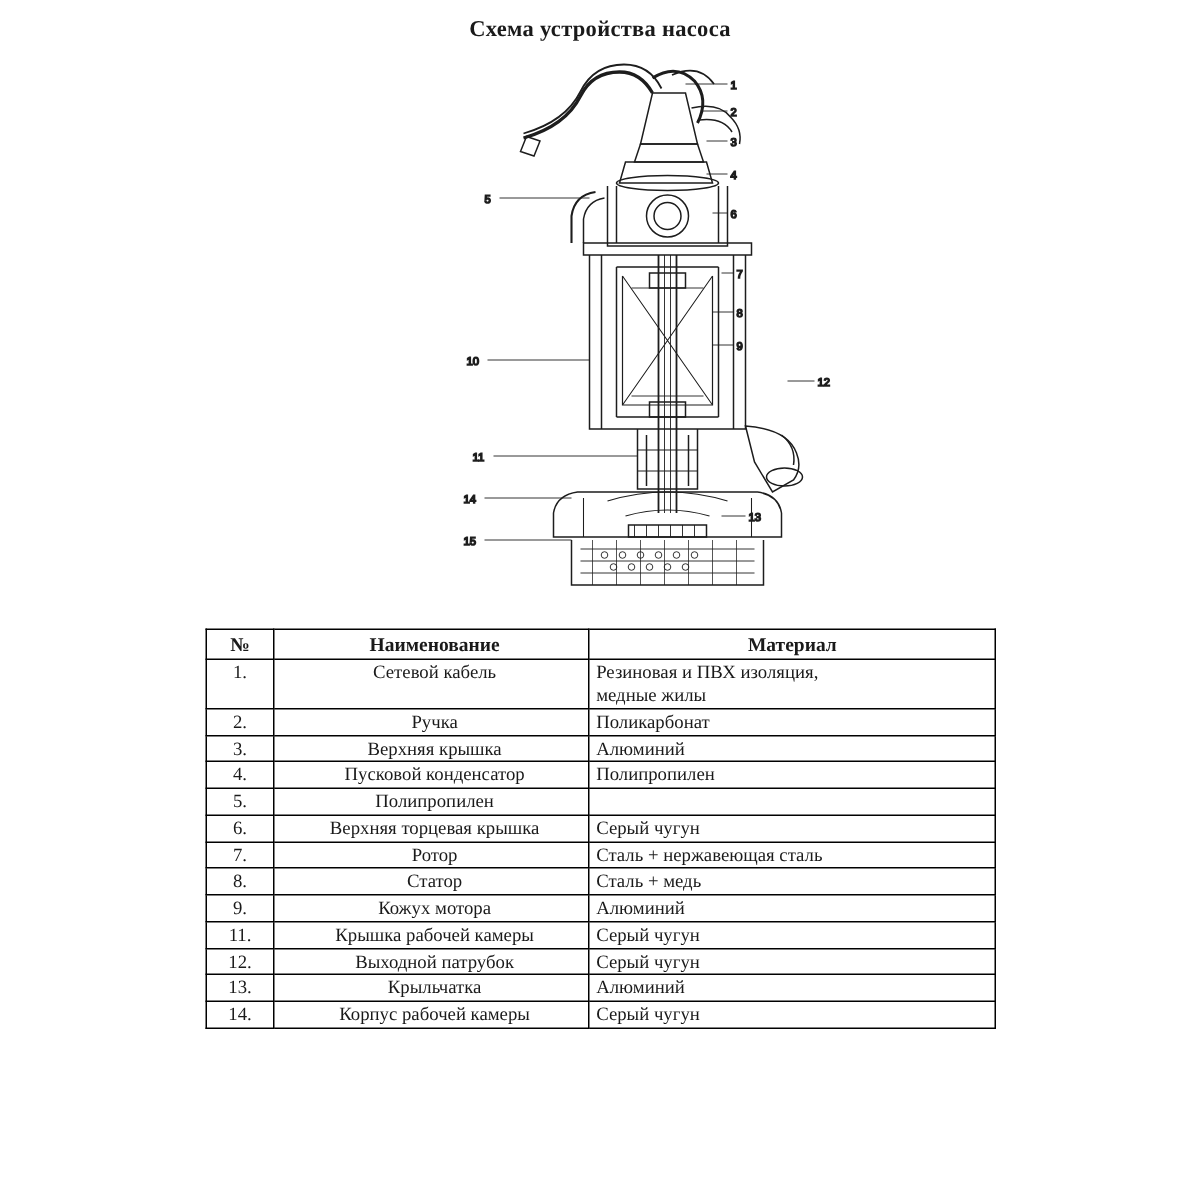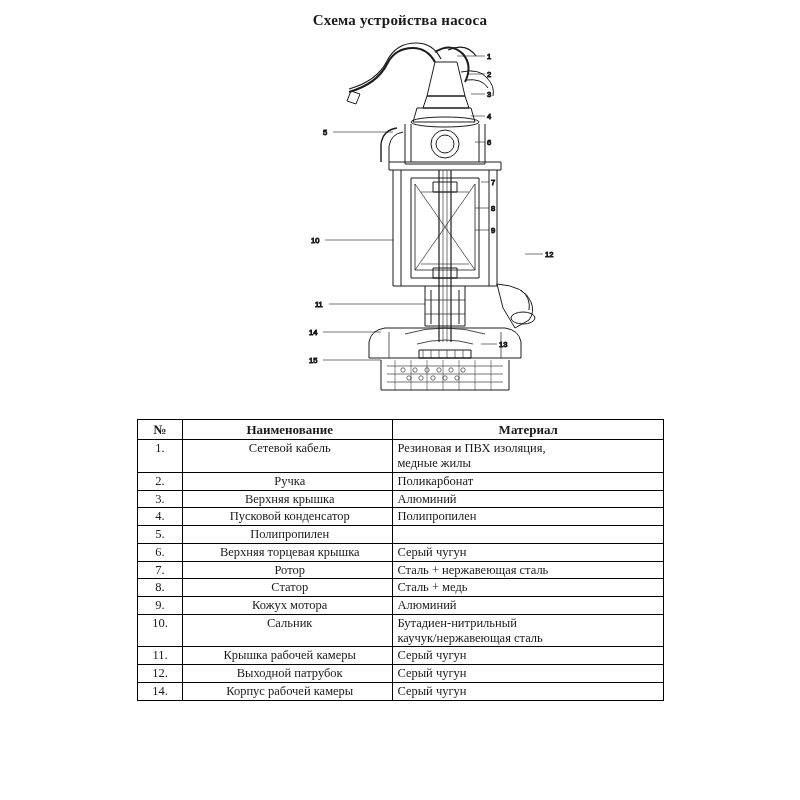--- a/index.html
+++ b/index.html
@@ -235,35 +235,35 @@
           <td class="col-num">8.</td>
           <td class="col-name">Статор</td>
           <td class="col-mat">Сталь + медь</td>
         </tr>
         <tr>
           <td class="col-num">9.</td>
           <td class="col-name">Кожух мотора</td>
           <td class="col-mat">Алюминий</td>
         </tr>
         <tr>
-          <td class="col-num">10.</td>
-          <td class="col-name">Сальник</td>
-          <td class="col-mat two-line">Бутадиен-нитрильный<br>каучук/нержавеющая сталь</td>
-        </tr>
-        <tr>
           <td class="col-num">11.</td>
           <td class="col-name">Крышка рабочей камеры</td>
           <td class="col-mat">Серый чугун</td>
         </tr>
         <tr>
           <td class="col-num">12.</td>
           <td class="col-name">Выходной патрубок</td>
           <td class="col-mat">Серый чугун</td>
         </tr>
         <tr>
+          <td class="col-num">13.</td>
+          <td class="col-name">Крыльчатка</td>
+          <td class="col-mat">Алюминий</td>
+        </tr>
+        <tr>
           <td class="col-num">14.</td>
           <td class="col-name">Корпус рабочей камеры</td>
           <td class="col-mat">Серый чугун</td>
         </tr>
       </tbody>
   </table>
 
 </div>
 
 </body></html>

